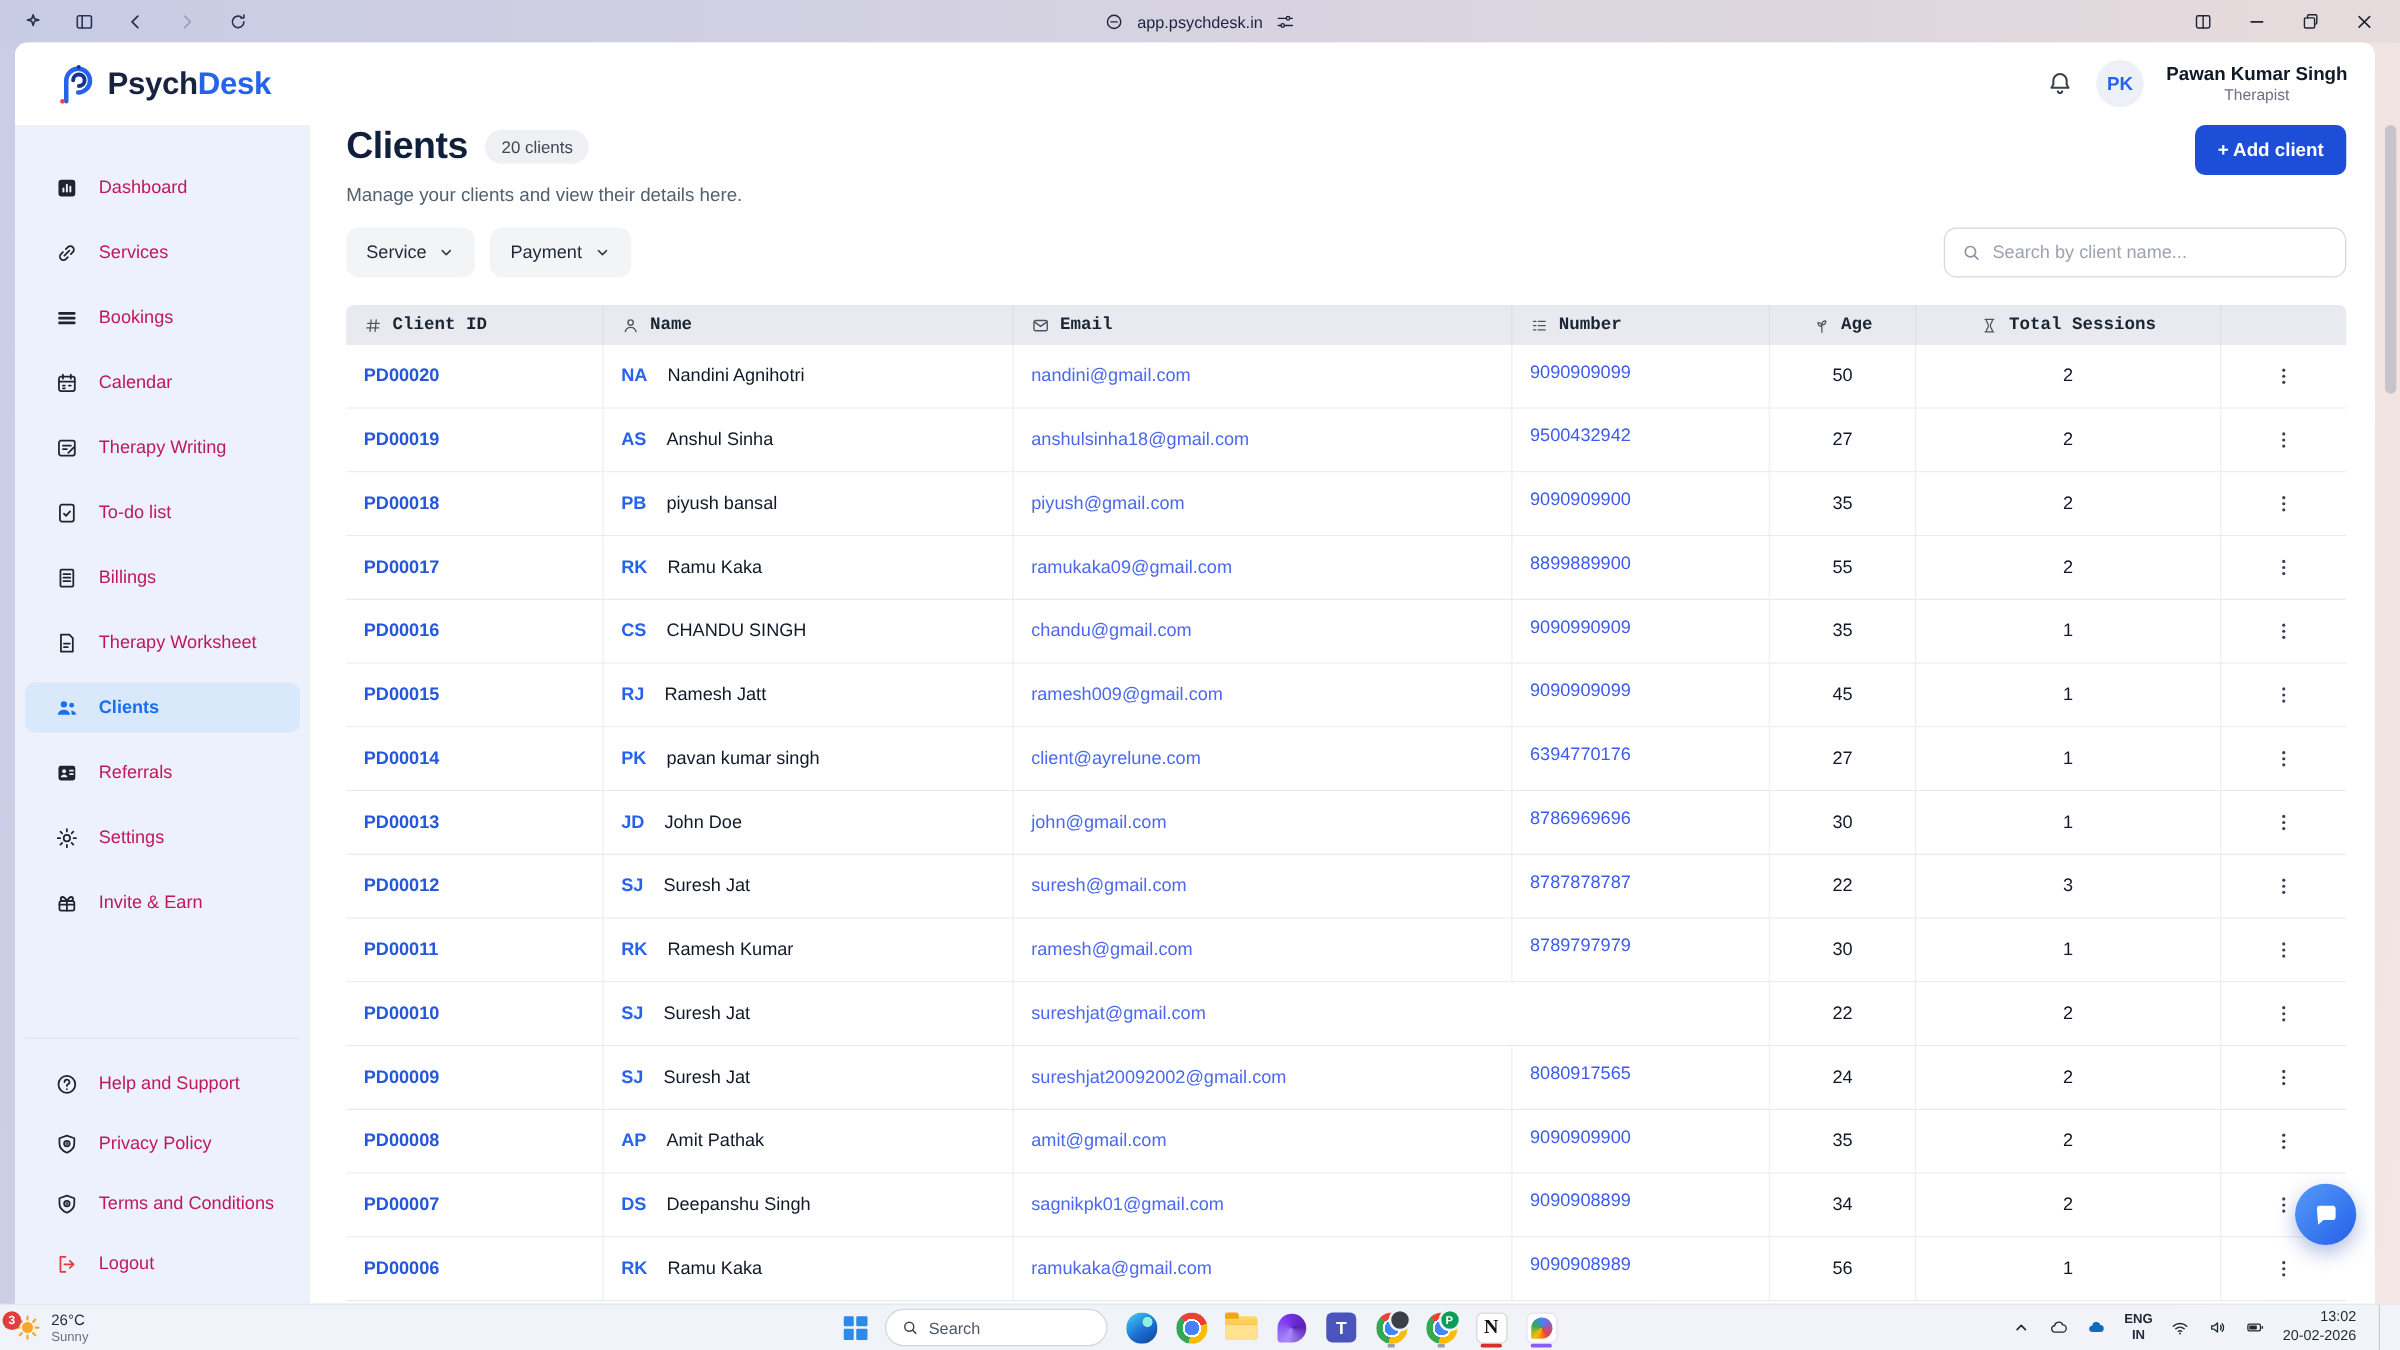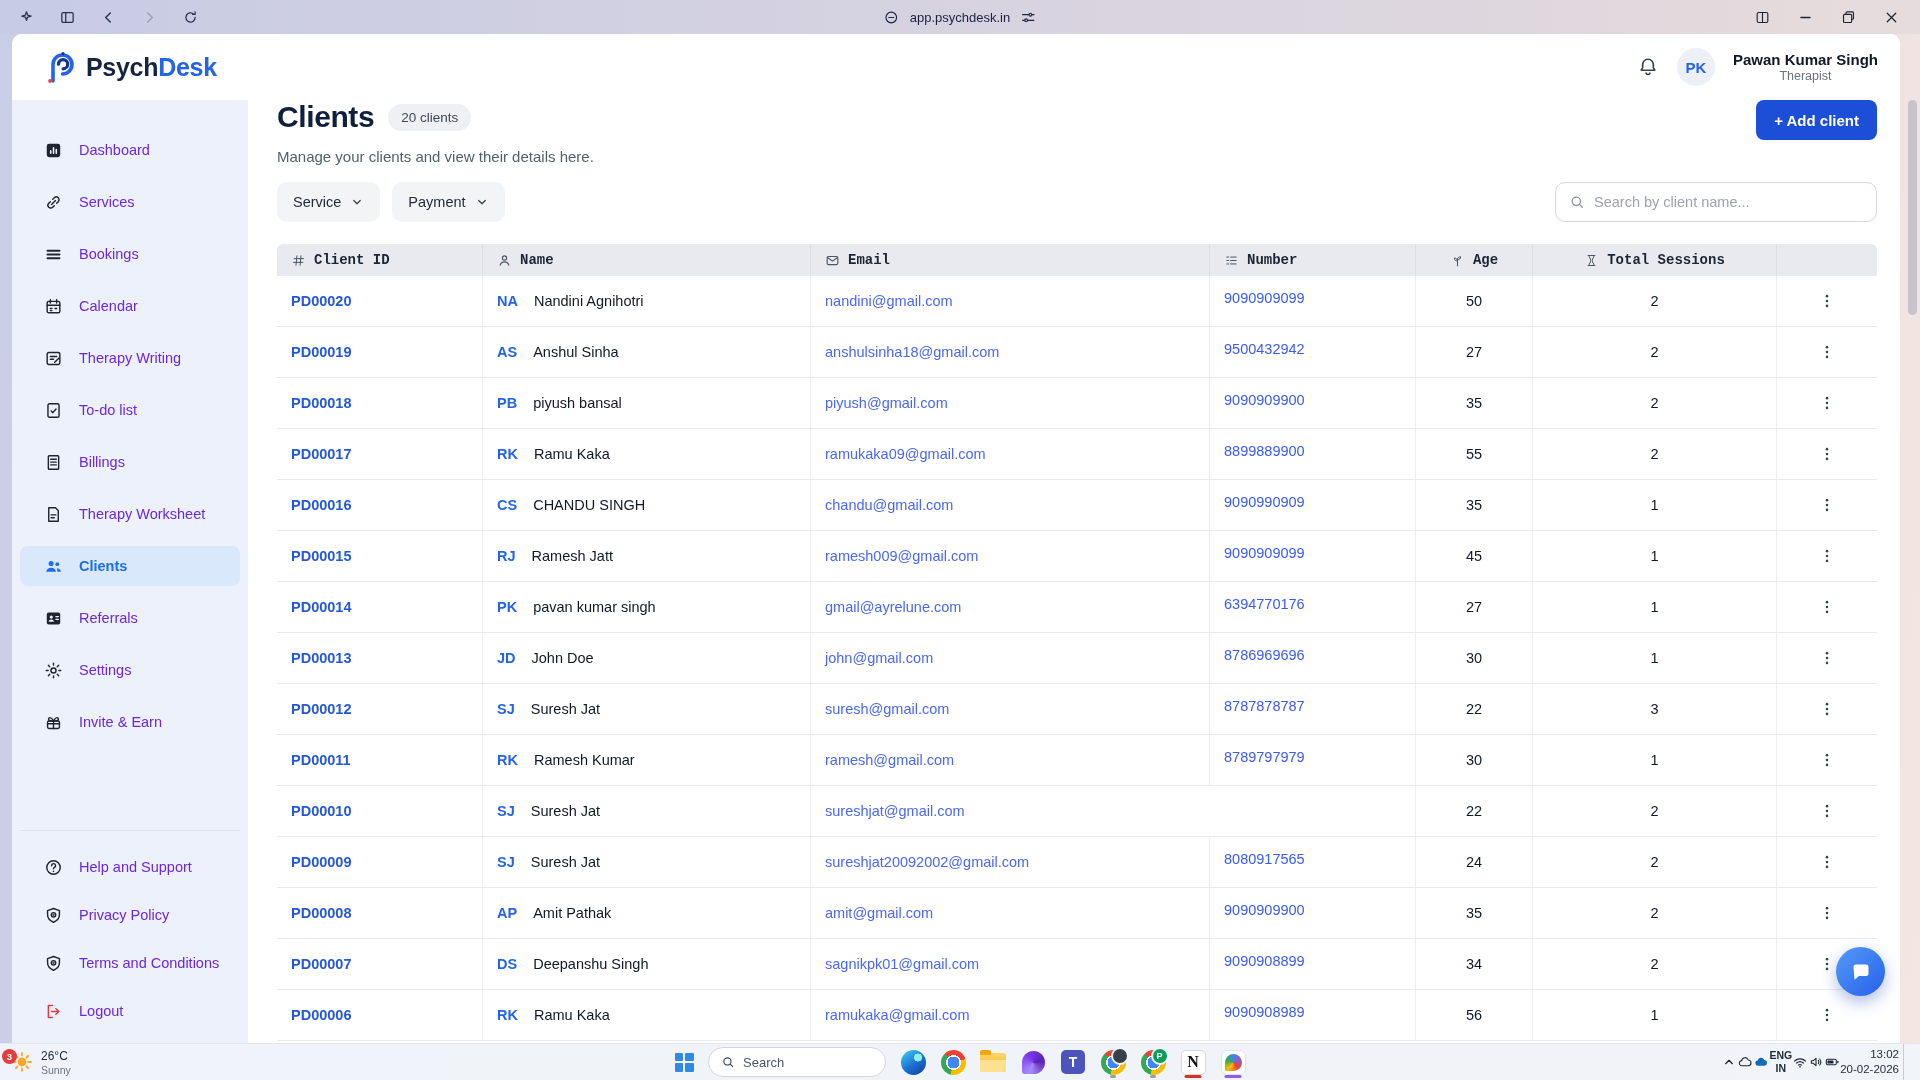--- a/index.html
+++ b/index.html
@@ -36,21 +36,21 @@
   .user-meta { line-height:1.2; }
   .user-name { font-size:15px; font-weight:700; color:#111827; }
   .user-role { font-size:12.5px; color:#6b7280; }
 
   .app-body { display:flex; height:943px; }
 
   
   .sidebar { width:236px; background:#edf1fb; display:flex; flex-direction:column; padding:30px 8px 12px; }
   .nav-list { display:flex; flex-direction:column; gap:12px; }
   .nav-item { height:40px; display:flex; align-items:center; gap:16px; padding:0 12px 0 24px;
-    border-radius:8px; color:#6d28d9; cursor:pointer; }
+    border-radius:8px; color:#be185d; cursor:pointer; }
   .nav-item .nav-ic { width:19px; height:19px; flex:0 0 19px; color:#1f2430; display:inline-flex; }
   .nav-ic svg { width:100%; height:100%; }
   .nav-label { font-size:14.5px; font-weight:500; }
   .nav-item.active { background:#d9e8fb; color:#1a6ff0; }
   .nav-item.active .nav-ic { color:#1a6ff0; }
   .nav-item.active .nav-label { font-weight:600; }
   .nav-footer { margin-top:auto; border-top:1px solid #dfe3ee; padding-top:16px;
     display:flex; flex-direction:column; gap:8px; }
   .nav-footer .nav-item { height:40px; }
   .nav-item.danger .nav-ic { color:#e23c3c; }
@@ -161,21 +161,21 @@
   .ic-teams::before { content:"T"; position:absolute; inset:0; display:flex; align-items:center;
     justify-content:center; font-size:14px; font-weight:700; }
   .ic-notion { width:25px; height:25px; border-radius:5px; background:#fff; border:1px solid #d8d8d8;
     position:relative; }
   .ic-notion::before { content:"N"; position:absolute; inset:0; display:flex; align-items:center;
     justify-content:center; font-family:"Liberation Serif",serif; font-weight:700; font-size:16px; color:#111; }
   .ic-copilot { width:25px; height:25px; border-radius:6px; background:#fff; border:1px solid #e3e3ee;
     display:flex; align-items:center; justify-content:center; }
   .ic-copilot::before { content:""; width:17px; height:17px; border-radius:50% 50% 50% 6%;
     background:conic-gradient(#4285f4,#9b59b6,#ea4335,#fbbc04,#34a853,#4285f4); }
-  .tb-tray { margin-left:auto; display:flex; align-items:center; padding-right:12px; color:#1f2937; }
+  .tb-tray { margin-left:auto; display:flex; align-items:center; gap:14px; padding-right:12px; color:#1f2937; }
   .tray-ic { width:16px; height:16px; display:inline-flex; cursor:pointer; }
   .tray-ic svg { width:100%; height:100%; }
   .tray-ic.blue { color:#0f6cbd; }
   .lang { font-size:10.5px; line-height:1.25; text-align:center; font-weight:600; cursor:pointer; }
   .clock { font-size:11.5px; line-height:1.3; text-align:right; cursor:pointer; }
   .show-desktop { width:5px; height:37px; border-left:1px solid #c9ccd3; margin-left:4px; }
 </style>
 </head>
 <body>
 
@@ -682,21 +682,21 @@
   </div>
               <div class="t-row">
     <div class="cell col-id">
                   <span>PD00014</span>
                 </div>
     <div class="cell col-name">
       <span class="initials">PK</span>
       <span>pavan kumar singh</span>
     </div>
     <div class="cell col-email">
-                  <span>gmail@ayrelune.com</span>
+                  <span>client@ayrelune.com</span>
                 </div>
     <div class="cell col-number">
                   <span>6394770176</span>
                 </div>
     <div class="cell col-age">27</div>
     <div class="cell col-sessions">1</div>
     <div class="cell col-actions">
                   <span class="kebab">
                     <svg viewBox="0 0 24 24" fill="none" stroke="currentColor" stroke-width="1.8" stroke-linecap="round" stroke-linejoin="round">
                       <circle cx="12" cy="5.5" r="1.7" fill="currentColor" stroke="none"></circle>

